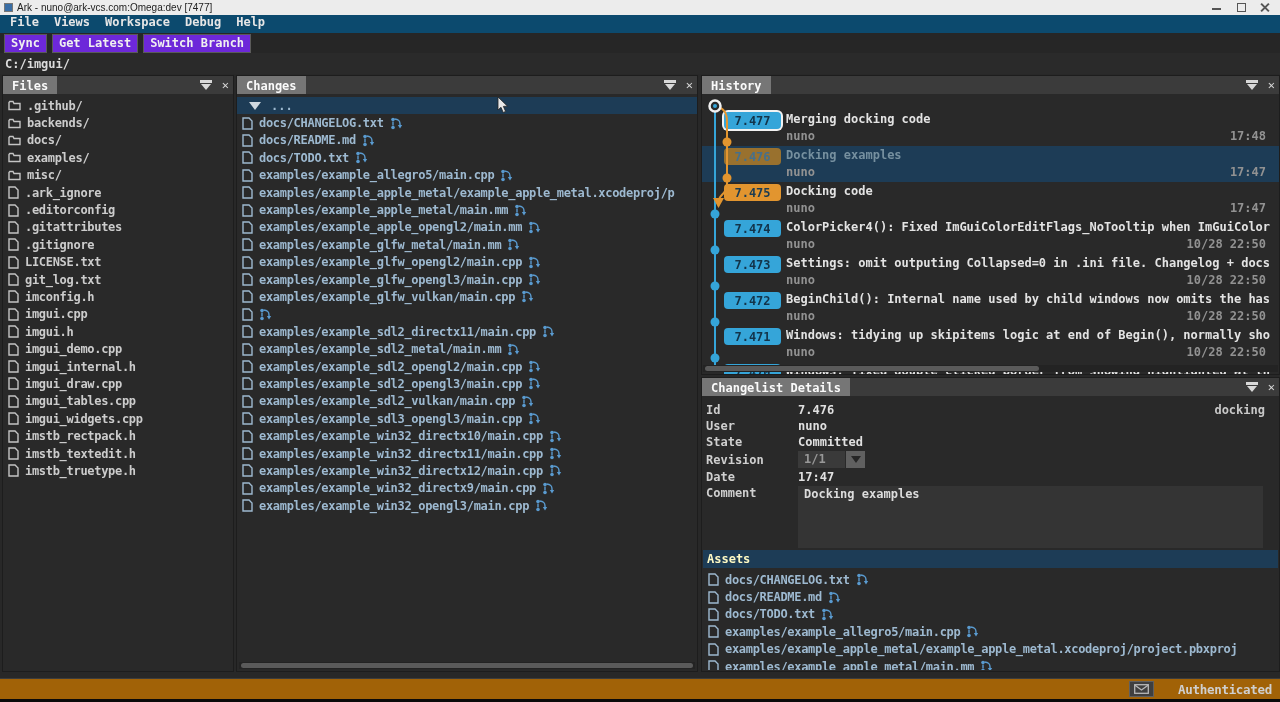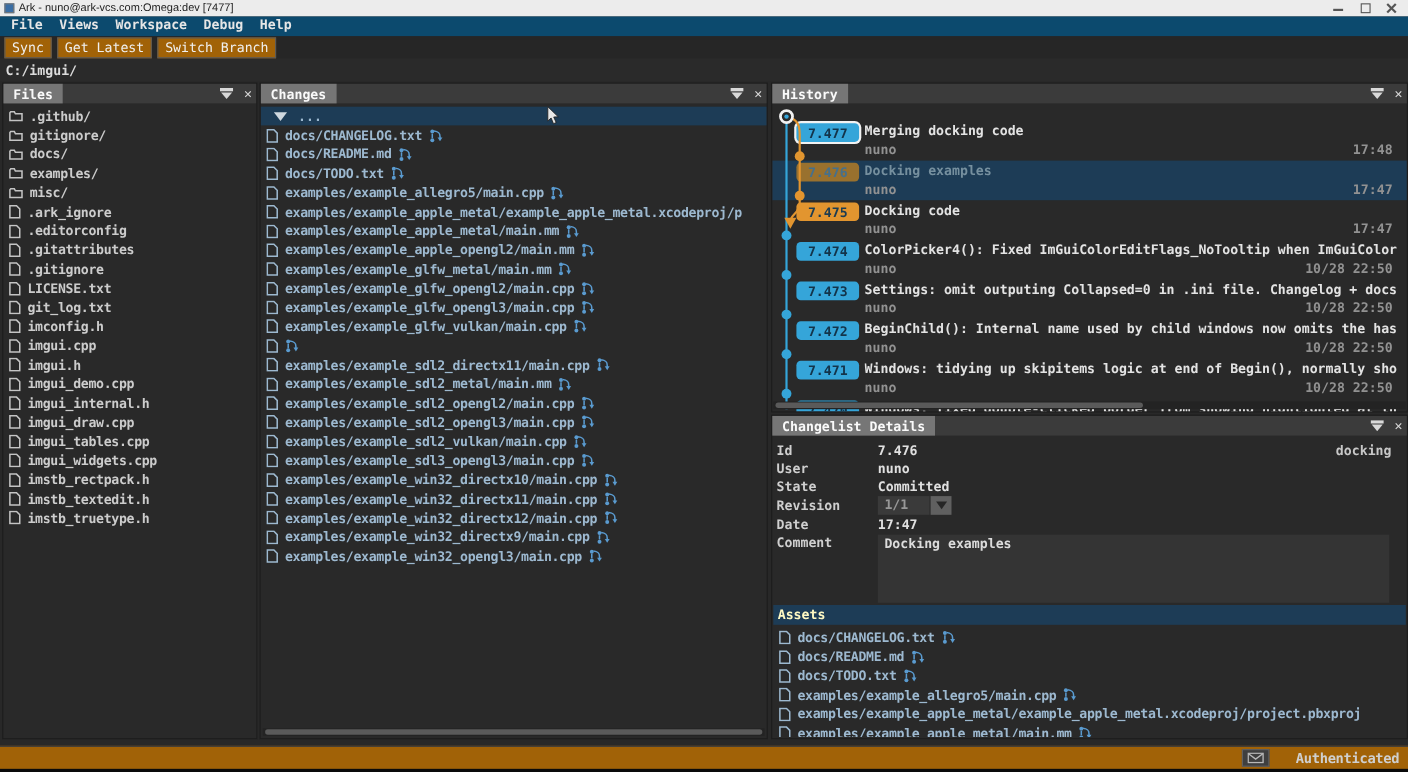--- a/index.html
+++ b/index.html
@@ -16,21 +16,21 @@
   .wc-min::after { content:""; position:absolute; left:0; bottom:2px; width:9px; height:2px; background:#555; }
   .wc-max::after { content:""; position:absolute; left:1px; top:0; width:7px; height:7px; border:1.5px solid #555; }
   .wc-close::before, .wc-close::after { content:""; position:absolute; left:4px; top:-1px; width:2px; height:11px; background:#555; }
   .wc-close::before { transform:rotate(45deg); } .wc-close::after { transform:rotate(-45deg); }
 
   
   .menubar { height:18px; background:#0c4a6e; display:flex; align-items:flex-start; gap:15px; padding:0 10px;
              font-size:12px; font-weight:bold; color:#e6e6e6; }
   .menu-item { cursor:default; }
   .toolbar { height:20px; background:#262626; display:flex; align-items:center; gap:5px; padding:0 4px; }
-  .tb-btn { background:#a16207; color:#f0f0f0; font-size:12px; font-weight:normal; padding:1px 6px 2px 6px;
+  .tb-btn { background:#6d28d9; color:#f0f0f0; font-size:12px; font-weight:bold; padding:1px 6px 2px 6px;
             border:1px solid #5a5a5a; cursor:default; white-space:nowrap; }
   .pathbar { height:21px; background:#2a2a2a; display:flex; align-items:center; padding:0 5px;
              font-size:12px; font-weight:bold; color:#dcdcdc; }
 
   
   .main { position:absolute; top:74px; left:0; width:1280px; height:604px; }
   .panel { position:absolute; background:#292929; border:1px solid #1d1d1d; overflow:hidden; }
   .panel-head { height:18px; background:#3b3b3b; display:flex; align-items:stretch; }
   .panel-tab { background:#767676; color:#fafafa; font-size:12px; font-weight:bold; padding:1px 9px 0 9px;
                display:flex; align-items:center; white-space:nowrap; }
@@ -163,21 +163,21 @@
             </svg>
 
             <span class="files-label">.github/</span>
           </div>
 
           <div class="row">
             <svg class="icon" width="13" height="11" viewBox="0 0 13 11">
               <path d="M1,2.5 L1,9.5 L12,9.5 L12,3.5 L6,3.5 L5,1.5 L1.8,1.5 Z" fill="none" stroke="#c4c4c4" stroke-width="1.4"></path>
             </svg>
 
-            <span class="files-label">gitignore/</span>
+            <span class="files-label">backends/</span>
           </div>
 
           <div class="row">
             <svg class="icon" width="13" height="11" viewBox="0 0 13 11">
               <path d="M1,2.5 L1,9.5 L12,9.5 L12,3.5 L6,3.5 L5,1.5 L1.8,1.5 Z" fill="none" stroke="#c4c4c4" stroke-width="1.4"></path>
             </svg>
 
             <span class="files-label">docs/</span>
           </div>
 

